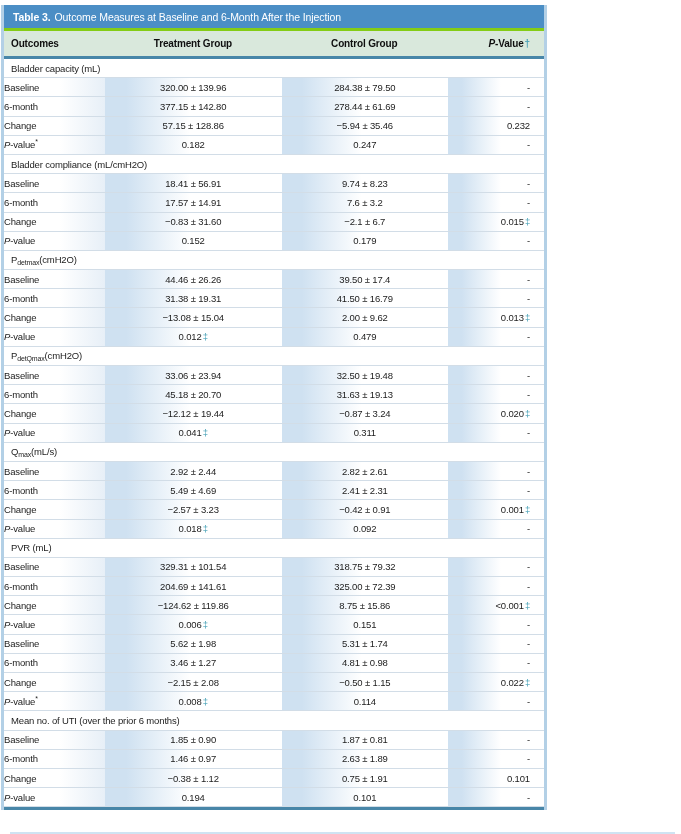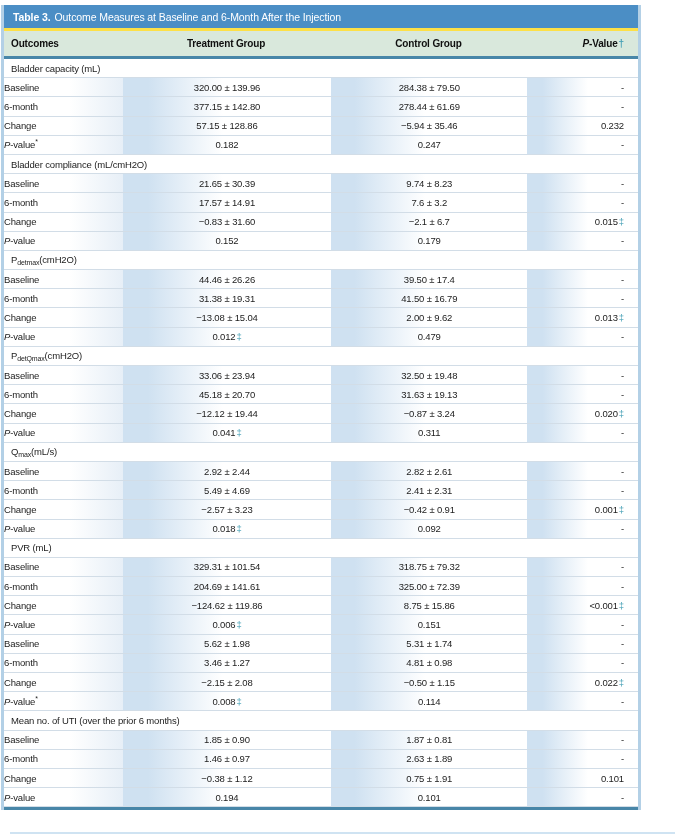--- a/index.html
+++ b/index.html
@@ -1,19 +1,19 @@
 <!DOCTYPE html>
 <html><head>
 <meta charset="utf-8">
 <style>
   html,body{margin:0;padding:0;background:#ffffff;}
   body{width:681px;height:834px;font-family:"Liberation Sans",sans-serif;-webkit-font-smoothing:antialiased;}
   .page{position:relative;width:681px;height:834px;background:#ffffff;overflow:hidden;}
-  .frame{position:absolute;top:5px;left:1px;width:640px;box-sizing:border-box;
-         border-left:3px solid #b3d0e6;border-right:3px solid #b3d0e6;background:#fde047;}
+  .frame{position:absolute;top:5px;left:1px;width:546px;box-sizing:border-box;
+         border-left:3px solid #b3d0e6;border-right:3px solid #b3d0e6;background:#84cc16;}
   .titlebar{height:23px;background:#4b8ec5;color:#ffffff;display:flex;align-items:center;
             padding-left:9px;font-size:10.5px;letter-spacing:-0.1px;}
   .titlebar .b{font-weight:bold;margin-right:4px;}
   .hdr{height:25px;background:#d9e8dc;display:flex;align-items:center;margin-top:3px;
        font-weight:bold;font-size:10px;color:#0f0f0f;letter-spacing:-0.15px;gap:20px;}
   .sep{height:3px;background:#4886a8;}
   .bottombar{height:3px;background:#4886a8;}
   .tailline{position:absolute;left:10px;right:6px;bottom:0;height:2px;background:#cfe3f2;}
 
   .col-label{width:126px;box-sizing:border-box;padding-left:7px;}
@@ -122,21 +122,21 @@
           </div>
         </div>
         <div class="row section-row">
           <span>Bladder compliance (mL/cmH2O)</span>
         </div>
         <div class="row">
           <div class="cell c-label">
             <span>Baseline</span>
           </div>
           <div class="cell c-treat">
-            <span>21.65 ± 30.39</span>
+            <span>18.41 ± 56.91</span>
           </div>
           <div class="cell c-ctrl">
             <span>9.74 ± 8.23</span>
           </div>
           <div class="cell c-pval">
             <span>-</span>
           </div>
         </div>
         <div class="row">
           <div class="cell c-label">

